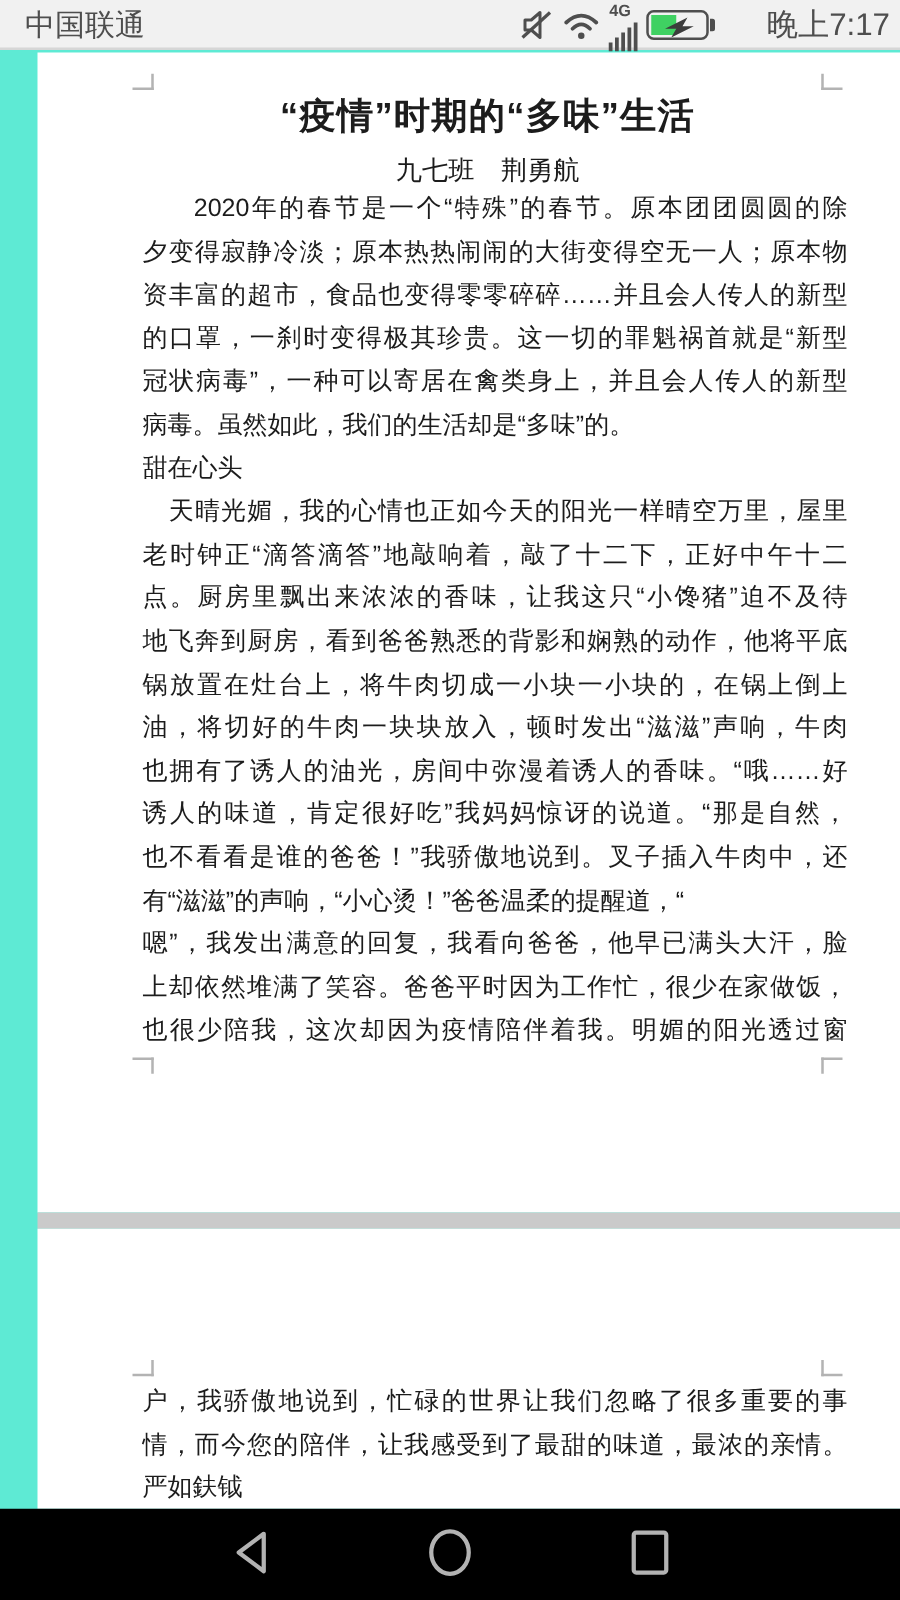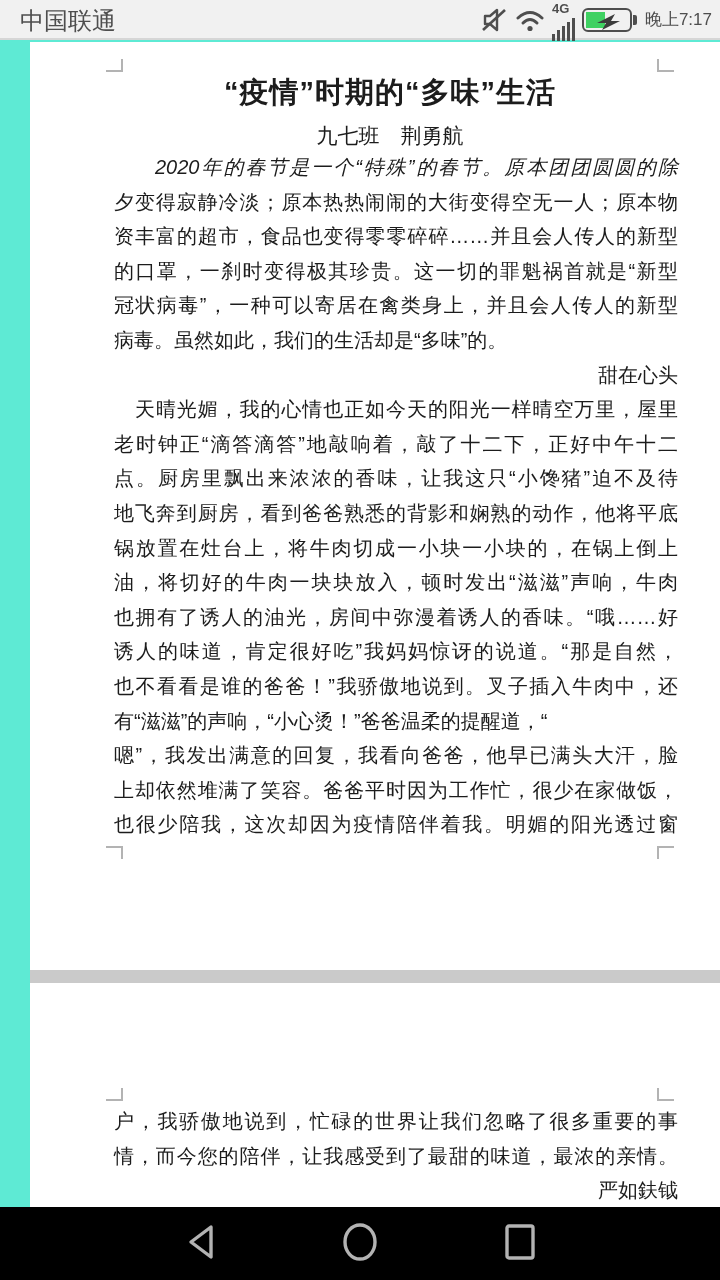--- a/index.html
+++ b/index.html
@@ -21,21 +21,21 @@
   .bars { display:flex; align-items:flex-end; gap:2px; height:24px; }
   .bars i { display:block; width:3px; background:#4e4e4e; }
   .battery { position:relative; width:56px; height:24px; display:flex; align-items:center; }
   .batt-body { position:relative; width:50px; height:24px; border:2px solid #4e4e4e;
                border-radius:6px; background:#f1f1f1; overflow:hidden; }
   .batt-fill { position:absolute; left:2px; top:2px; bottom:2px; width:42%;
                background:#3fd162; }
   .batt-bolt { position:absolute; left:0; top:0; }
   .batt-tip { width:4px; height:10px; background:#4e4e4e; border-radius:0 2px 2px 0;
               margin-left:1px; }
-  .clock { font-size:17px; color:#4e4e4e; line-height:42px; }
+  .clock { font-size:25px; color:#4e4e4e; line-height:42px;margin-left:33px; }
 
   
   .doc { position:absolute; top:42px; left:0; width:720px; height:1165px;margin-left:30px; }
   .page { position:absolute; left:0; width:720px; background:#ffffff; color:#1c1c1c; }
   .page-1 { top:0; height:928px; }
   .separator { position:absolute; top:928px; left:0; width:720px; height:13px;
                background:#cacaca; }
   .page-2 { top:941px; height:224px; }
 
   .mark { position:absolute; width:17px; height:13px; border:0 solid #b3b3b3; }
@@ -48,25 +48,25 @@
                  font-size:29px; font-weight:bold; letter-spacing:1px; }
   .essay-author { position:absolute; top:80px; left:0; width:720px; text-align:center;
                   font-size:21px; }
   .text-block { position:absolute; left:84px; width:564px; }
   .tb-1 { top:108px; }
   .tb-2 { top:121px; }
   .text-block div { height:34.6px; line-height:34.6px; font-size:20px;
                     white-space:nowrap; }
   .ln-full  { text-align:justify; text-align-last:justify; white-space:normal !important; }
   .ln-first { text-align:justify; text-align-last:justify; text-indent:41px;
-              white-space:normal !important;font-style:italic; }
+              white-space:normal !important; }
   .ln-first1{ text-align:justify; text-align-last:justify; text-indent:21px;
               white-space:normal !important; }
   .ln-end   { text-align:left; }
-  .ln-heading { text-align:right; }
+  .ln-heading { text-align:left; }
 
   
   .nav-bar { position:absolute; top:1207px; left:0; width:720px; height:73px;
              background:#000000; }
   .nav-btn { position:absolute; top:0; width:72px; height:73px; display:flex;
              align-items:center; justify-content:center; background:transparent;
              border:none; }
   .nav-back { left:166px; } .nav-home { left:324px; } .nav-recents { left:484px; }
 </style>
 </head>

